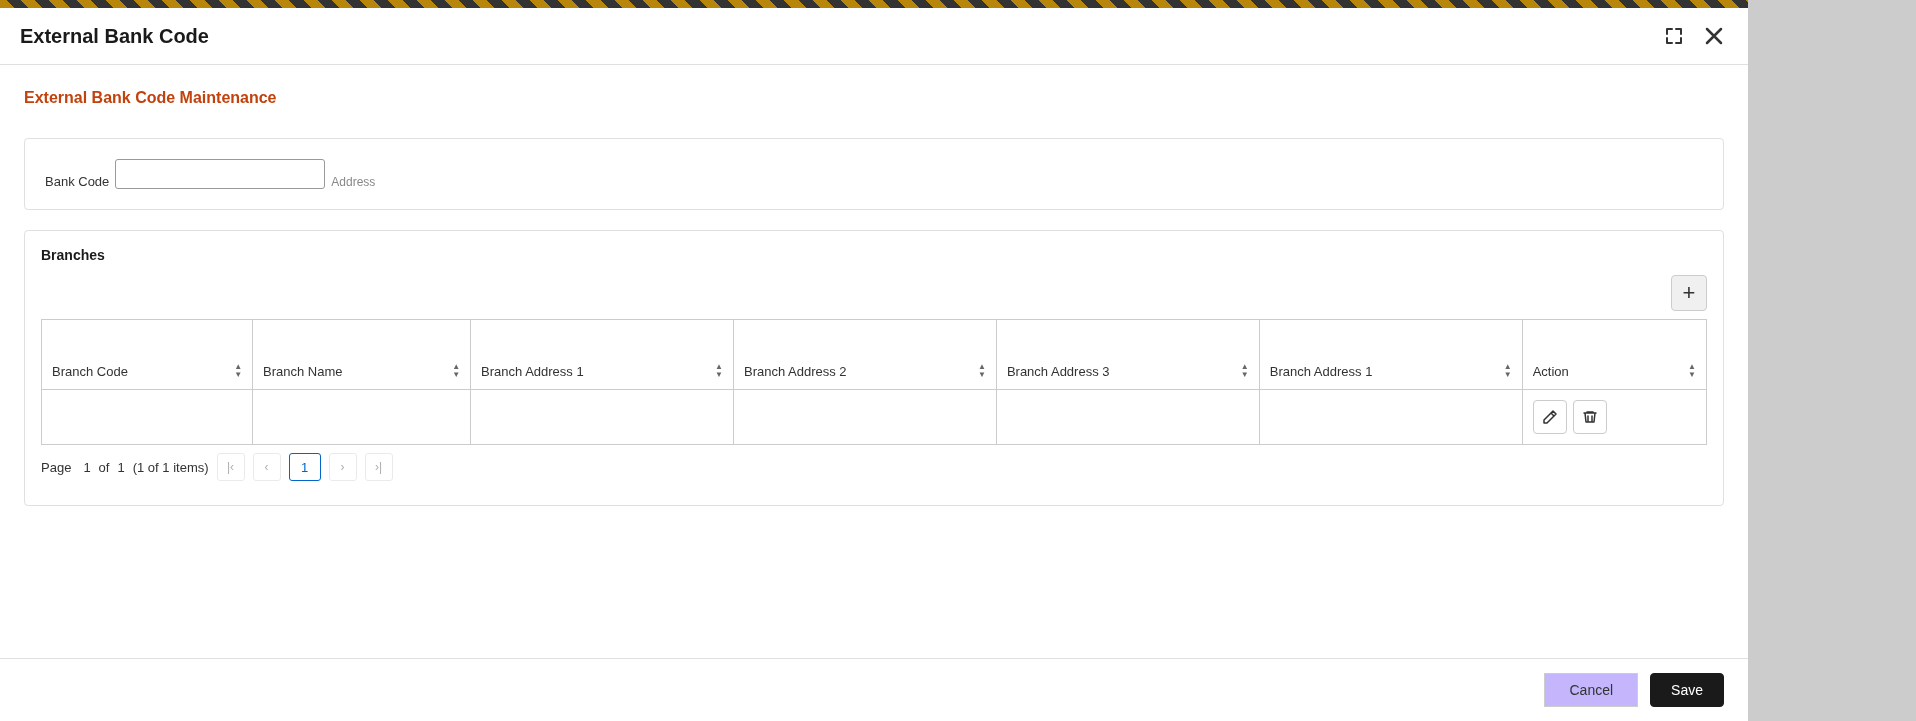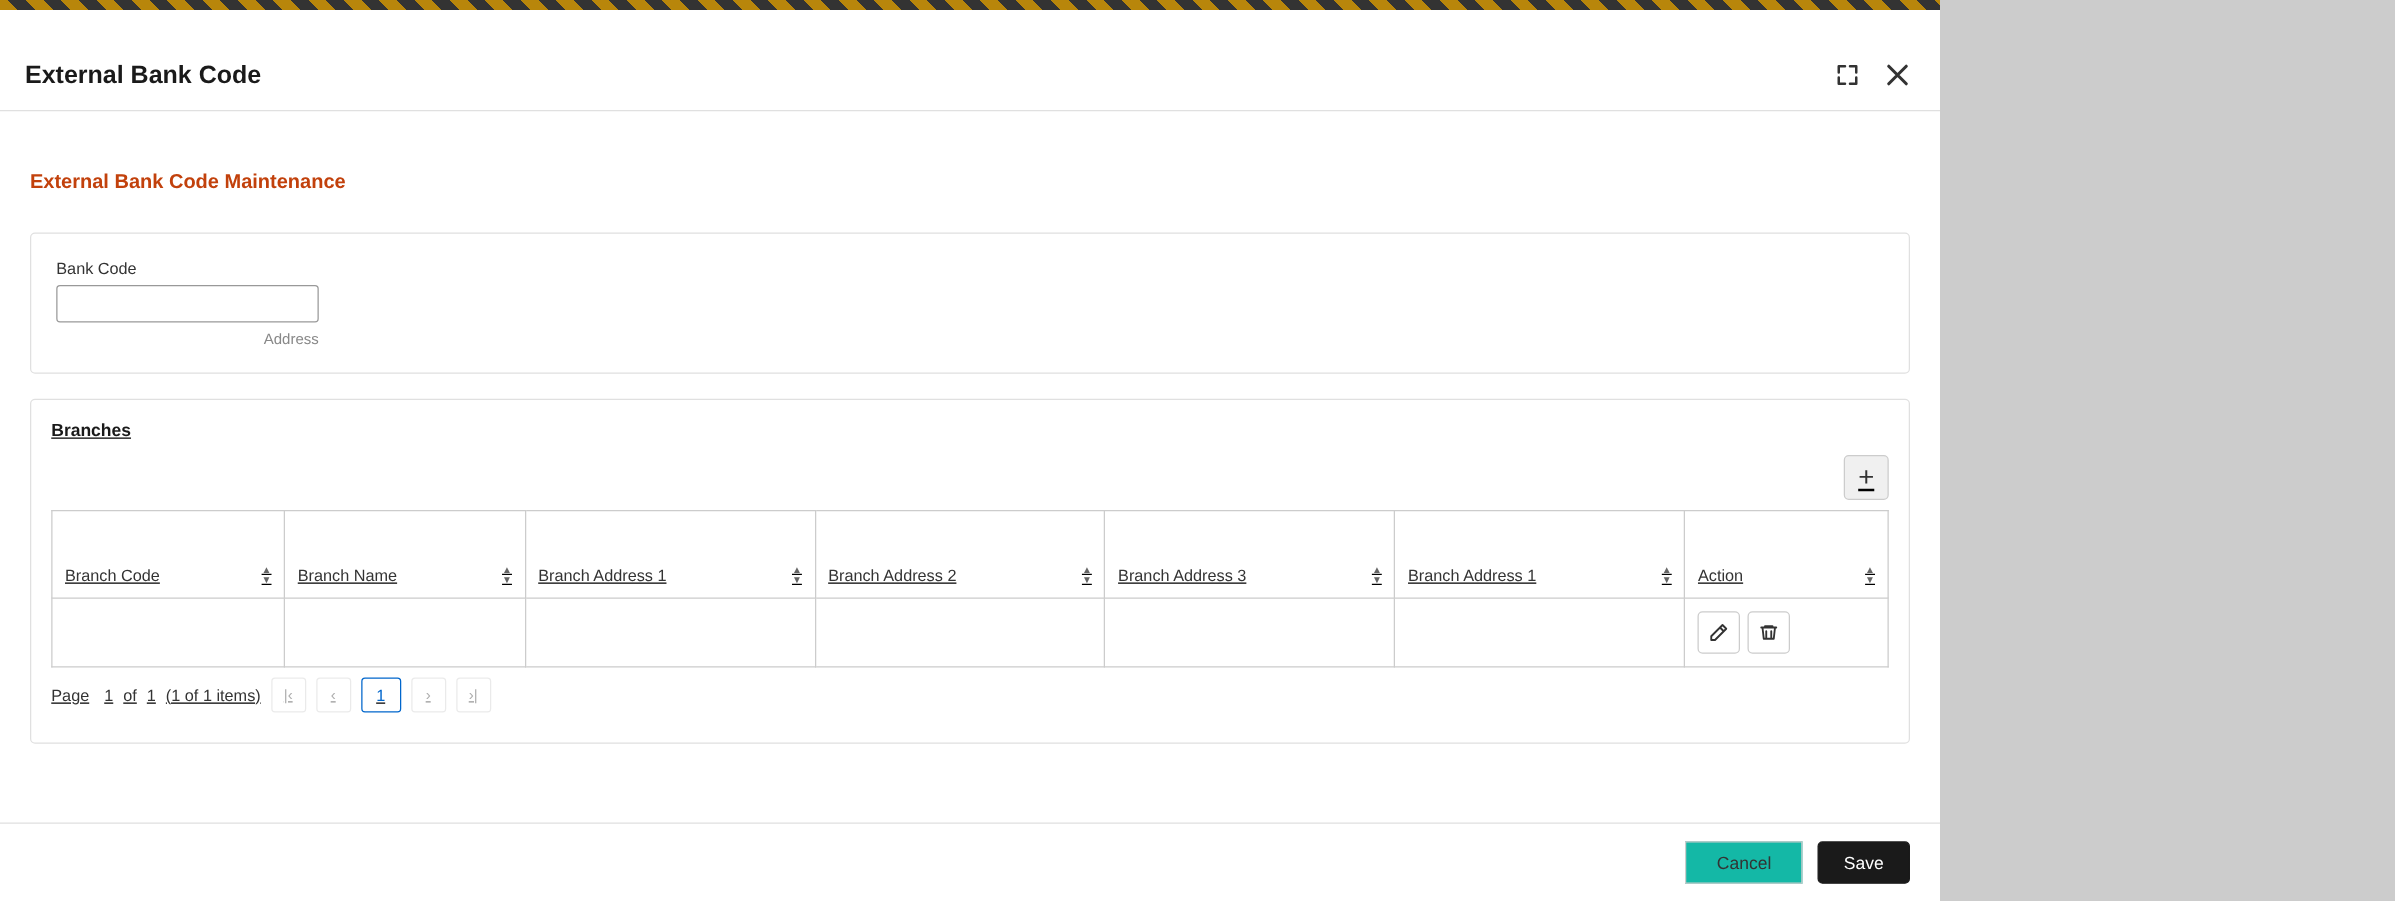--- a/index.html
+++ b/index.html
@@ -2,26 +2,25 @@
 <html><head>
   <meta charset="utf-8">
   <style>
     * { box-sizing: border-box; margin: 0; padding: 0; }
     body {
       font-family: -apple-system, BlinkMacSystemFont, 'Segoe UI', Arial, sans-serif;
       font-size: 14px;
       background: #ccc;
     }
     .modal-wrapper {
-      width: 1552px;
+      width: 1748px;
       min-height: 721px;
       background: #fff;
       display: flex;
       flex-direction: column;
-      gap: 24px;
     }
     .title-bar {
       display: flex;
       align-items: center;
       justify-content: space-between;
       padding: 14px 20px;
       border-bottom: 1px solid #e0e0e0;
       background: #fff;
     }
     .title-bar-title {
@@ -63,22 +62,23 @@
       padding: 20px;
       margin-bottom: 20px;
     }
     .form-row {
       display: flex;
       gap: 40px;
       align-items: flex-start;
     }
     .form-field {
       display: flex;
-      flex-direction: column;
+      flex-direction: row;
       gap: 6px;
+      align-items: flex-end;
     }
     .form-label {
       font-size: 13px;
       color: #333;
       font-weight: 400;
     }
     .form-input {
       border: 1px solid #999;
       border-radius: 3px;
       padding: 6px 10px;
@@ -91,21 +91,20 @@
     .required-text {
       font-size: 12px;
       color: #888;
       text-align: right;
     }
     .branches-section {
       border: 1px solid #e0e0e0;
       border-radius: 4px;
       padding: 16px;
       margin-bottom: 20px;
-      text-decoration: underline;
     }
     .branches-label {
       font-size: 14px;
       font-weight: 600;
       margin-bottom: 12px;
       color: #1a1a1a;
     }
     .table-toolbar {
       display: flex;
       justify-content: flex-end;
@@ -219,21 +218,21 @@
     .modal-footer {
       display: flex;
       justify-content: flex-end;
       gap: 12px;
       padding: 14px 24px;
       border-top: 1px solid #e0e0e0;
       background: #fff;
     }
     .btn-cancel {
       padding: 8px 24px;
-      background: #14b8a6;
+      background: #c4b5fd;
       border: 1px solid #ccc;
       border-radius: 0;
       cursor: pointer;
       font-size: 14px;
       color: #333;
     }
     .btn-save {
       padding: 8px 20px;
       background: #1a1a1a;
       border: 1px solid #1a1a1a;

